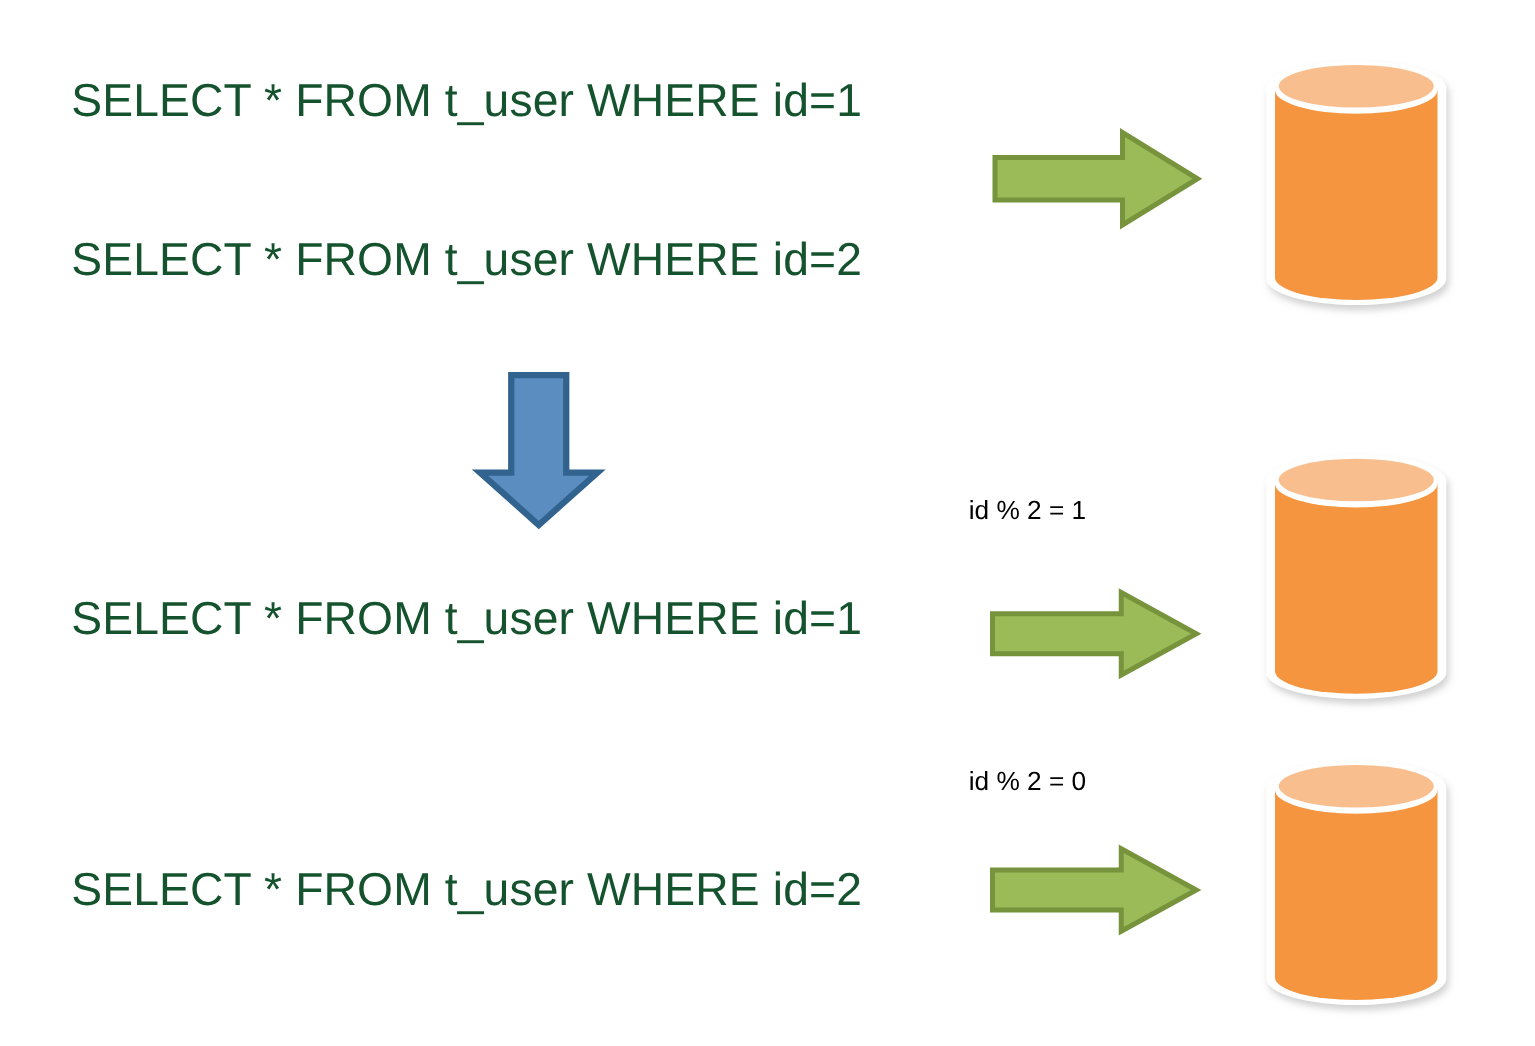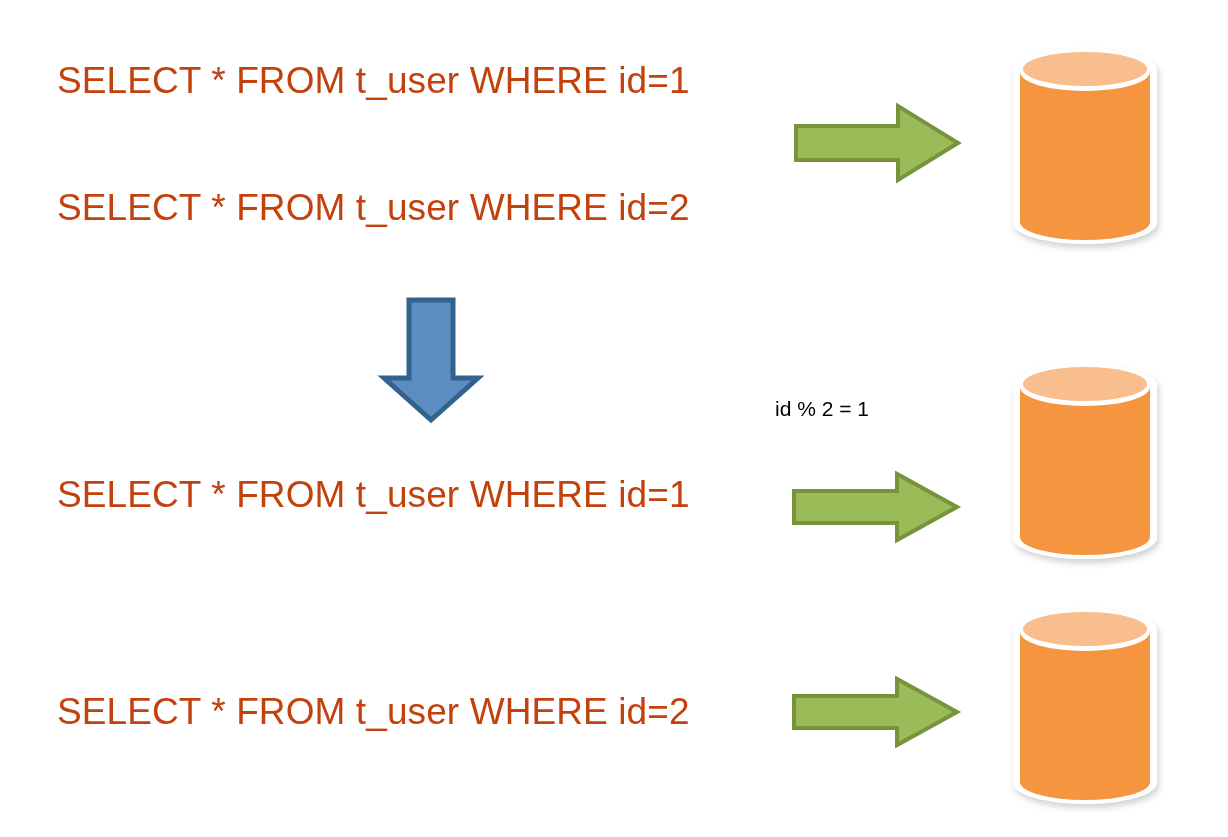--- a/index.html
+++ b/index.html
@@ -12,21 +12,21 @@
     width: 1228px;
     height: 837px;
     background: #ffffff;
     overflow: hidden;
     font-family: "Liberation Sans", sans-serif;
   }
   .sql-text {
     position: absolute;
     font-size: 37px;
     line-height: 1;
-    color: #c2410c;
+    color: #14532d;
     white-space: nowrap;
     font-weight: 400;
     letter-spacing: 0.1px;
   }
   .cond-label {
     position: absolute;
     font-size: 21px;
     line-height: 1;
     color: #000000;
     white-space: nowrap;
@@ -99,20 +99,21 @@
         <path d="M7,22 a72,21 0 0 1 144,0 L151,175 a72,21 0 0 1 -144,0 Z" fill="#ffffff"></path>
         <path d="M14,24 L14,174 a65,18 0 0 0 130,0 L144,24 Z" fill="#F5953F"></path>
         <ellipse cx="79" cy="24" rx="65" ry="19" fill="#ffffff"></ellipse>
         <ellipse cx="79" cy="21" rx="62" ry="17" fill="#F9BE8D"></ellipse>
       </g>
     </svg>
   </div>
 
   <div class="sql-text" style="left:57px; top:693px;">SELECT * FROM t_user WHERE id=2</div>
 
+  <div class="cond-label" style="left:775px; top:615px;">id % 2 = 0</div>
 
   <div class="shape" style="left:791px; top:676px;">
     <svg width="170" height="72" viewBox="0 0 170 72">
       <polygon points="3,20 106,20 106,3 166,36 106,69 106,52 3,52" fill="#9BBB59" stroke="#77933C" stroke-width="4" stroke-linejoin="miter"></polygon>
     </svg>
   </div>
 
   <div class="shape" style="left:1006px; top:608px;">
     <svg width="170" height="210" viewBox="0 0 170 210">
       <defs>

